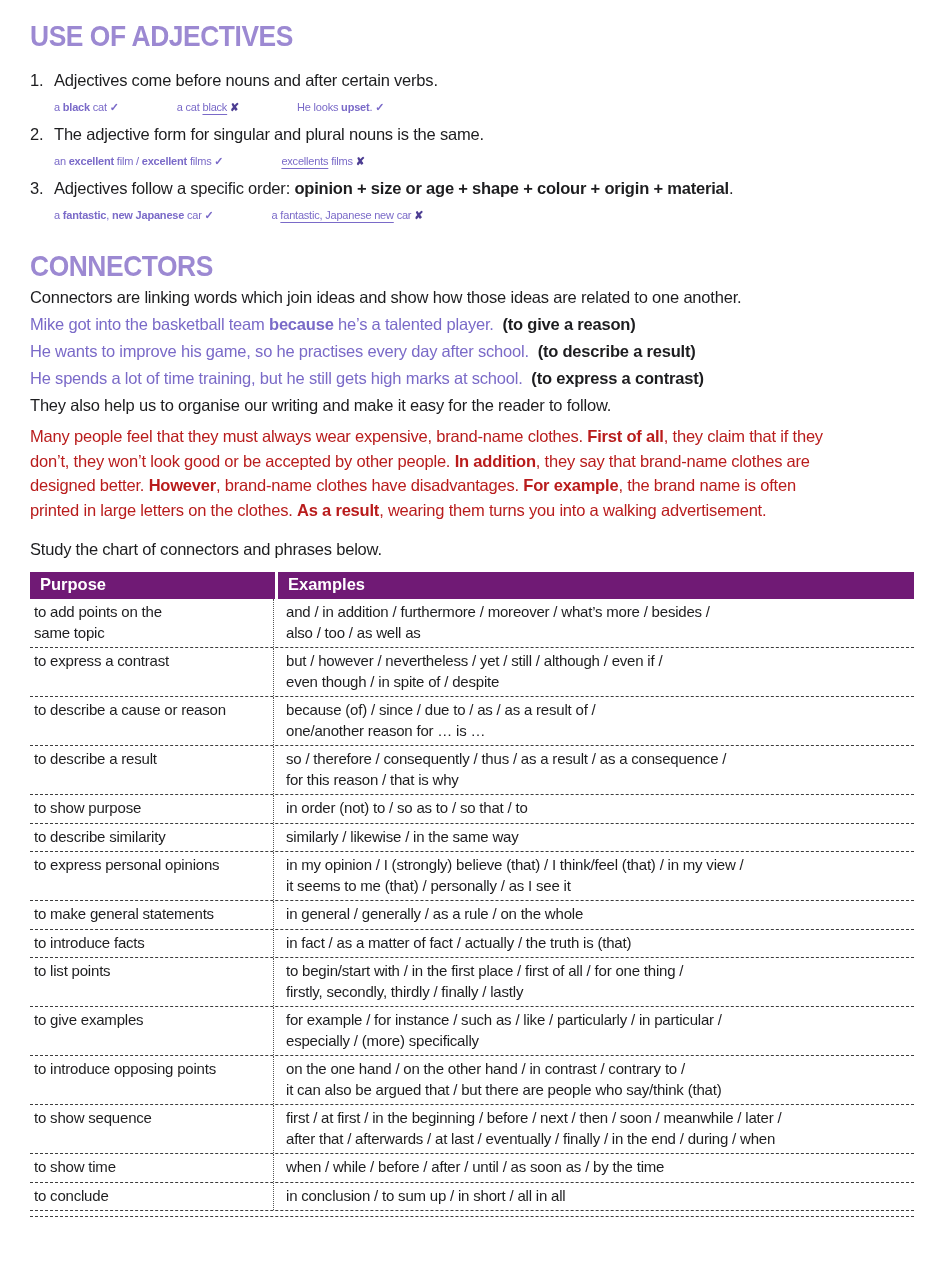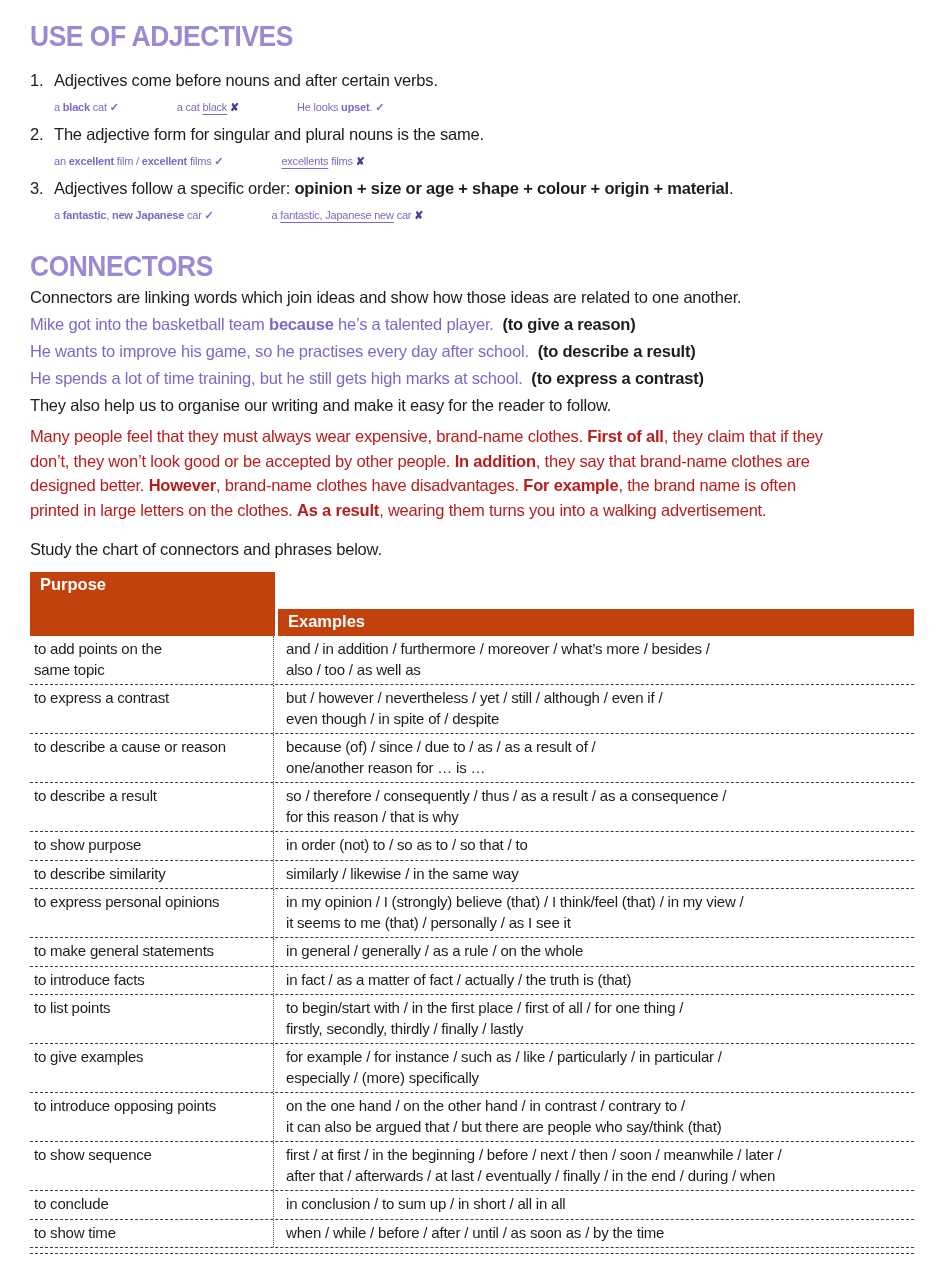--- a/index.html
+++ b/index.html
@@ -32,24 +32,24 @@
   .black-line{font-size:16.5px;line-height:27px;letter-spacing:-0.2px;margin:0;}
   .intro{margin-top:0;}
   .sent-line{font-size:16.5px;line-height:27px;color:#7a6ac8;
              white-space:pre-wrap;letter-spacing:-0.2px;}
   .para-block{margin-top:5px;}
   .para-line{font-size:16.5px;line-height:24.5px;color:#b91c1c;letter-spacing:-0.2px;}
   .study{margin-top:14px;}
 
   .tbl{width:884px;margin-top:9px;border-bottom:1px dashed #3c3c3c;padding-bottom:5px;}
   .thead{display:flex;gap:3px;}
-  .th{background:#c2410c;color:#ffffff;font-weight:bold;font-size:16.5px;
+  .th{background:#701a75;color:#ffffff;font-weight:bold;font-size:16.5px;
       padding:3px 0 5px 10px;line-height:19px;}
   .th-purpose{width:235px;flex:none;}
-  .th-examples{flex:1;margin-top:37px;}
+  .th-examples{flex:1;}
   .trow{display:flex;border-bottom:1px dashed #3c3c3c;}
   .td-purpose{width:233px;flex:none;padding:3px 6px 4px 4px;
               border-right:1px dotted #555;font-size:15px;line-height:20.5px;
               letter-spacing:-0.2px;}
   .td-examples{flex:1;padding:3px 0 4px 12px;font-size:15px;line-height:20.5px;
                letter-spacing:-0.2px;}
 </style>
 </head>
 <body>
 
@@ -221,30 +221,30 @@
           <div class="td-purpose">
             <div>to show sequence</div>
           </div>
           <div class="td-examples">
             <div>first / at first / in the beginning / before / next / then / soon / meanwhile / later /</div>
             <div>after that / afterwards / at last / eventually / finally / in the end / during / when</div>
           </div>
         </div>
         <div class="trow">
           <div class="td-purpose">
+            <div>to show time</div>
+          </div>
+          <div class="td-examples">
+            <div>when / while / before / after / until / as soon as / by the time</div>
+          </div>
+        </div>
+        <div class="trow">
+          <div class="td-purpose">
             <div>to conclude</div>
           </div>
           <div class="td-examples">
             <div>in conclusion / to sum up / in short / all in all</div>
           </div>
         </div>
-        <div class="trow">
-          <div class="td-purpose">
-            <div>to show time</div>
-          </div>
-          <div class="td-examples">
-            <div>when / while / before / after / until / as soon as / by the time</div>
-          </div>
-        </div>
       </div>
   </div>
 
 </div>
 
 </body></html>

